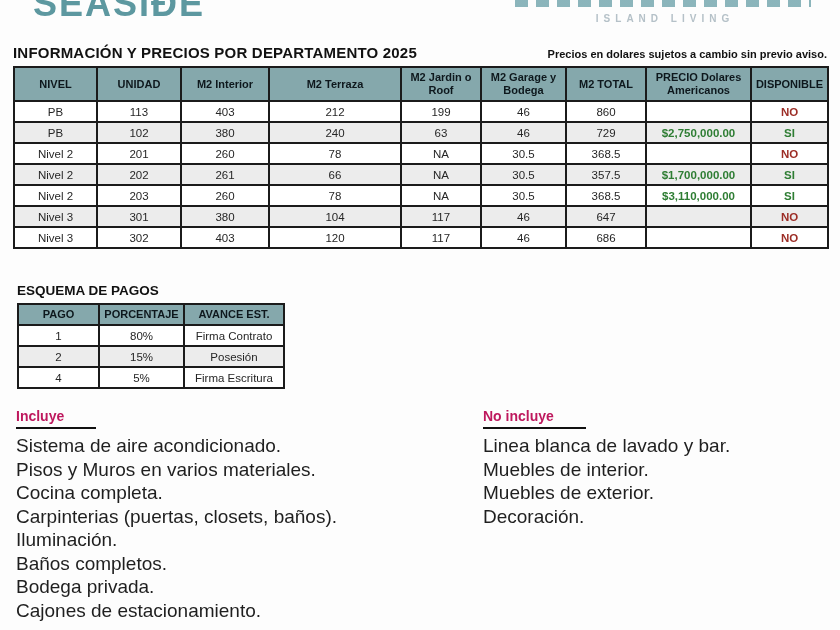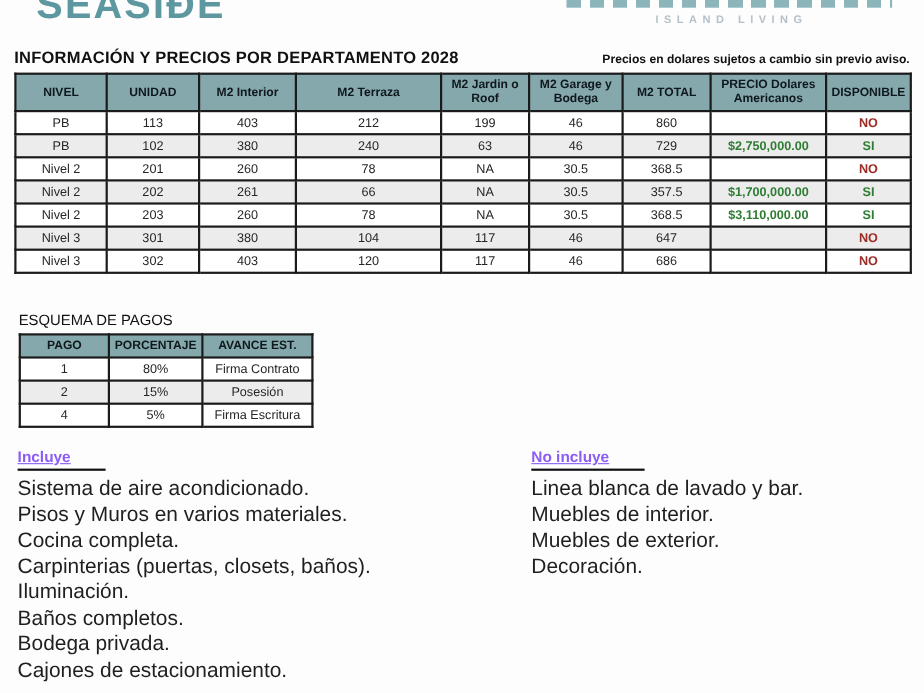--- a/index.html
+++ b/index.html
@@ -59,52 +59,51 @@
   td.price { color: #2e7d33; font-weight: bold; }
   td.avail-si { color: #2e7d33; font-weight: bold; }
   td.avail-no { color: #9c2d26; font-weight: bold; }
 
   .pricing-table { position: absolute; left: 13px; top: 66px; width: 814px; }
   .payments-table { position: absolute; left: 17px; top: 303px; width: 266px; }
   .payments-table td { font-size: 11.5px; }
 
   .payments-title {
     position: absolute; left: 17px; top: 283px;
-    font-size: 13.5px; font-weight: normal; color: #111;
+    font-size: 13.5px; font-weight: bold; color: #111;
   }
 
   
   .includes { position: absolute; left: 16px; top: 407px; width: 455px; }
   .excludes { position: absolute; left: 483px; top: 407px; width: 345px; }
   .list-heading {
     display: inline-block;
-    font-size: 14px; font-weight: bold; color: #8b5cf6;
+    font-size: 14px; font-weight: bold; color: #be185d;
     border-bottom: 2px solid #111;
     padding: 0 32px 3px 0;
     margin-bottom: 5px;
-    text-decoration: underline;
   }
   .feature-list { list-style: none; }
   .feature-list li { font-size: 19px; line-height: 23.5px; color: #1f1f1f; white-space: nowrap; }
 </style>
 </head>
 <body>
 
 <div class="page">
 
   <div class="logo-left">
     <span>SEASIĐE</span>
   </div>
   <div class="logo-right">
     <div class="logo-strip"></div>
     <div class="logo-tagline">ISLAND LIVING</div>
   </div>
 
   <div class="title-row">
-    <div class="doc-title">INFORMACIÓN Y PRECIOS POR DEPARTAMENTO 2028</div>
+    <div class="doc-title">INFORMACIÓN Y PRECIOS POR DEPARTAMENTO 2025</div>
     <div class="disclaimer">Precios en dolares sujetos a cambio sin previo aviso.</div>
   </div>
 
   <table class="pricing-table">
     <colgroup>
       <col style="width:83px">
         <col style="width:84px">
         <col style="width:88px">
       <col style="width:132px">
         <col style="width:80px">

